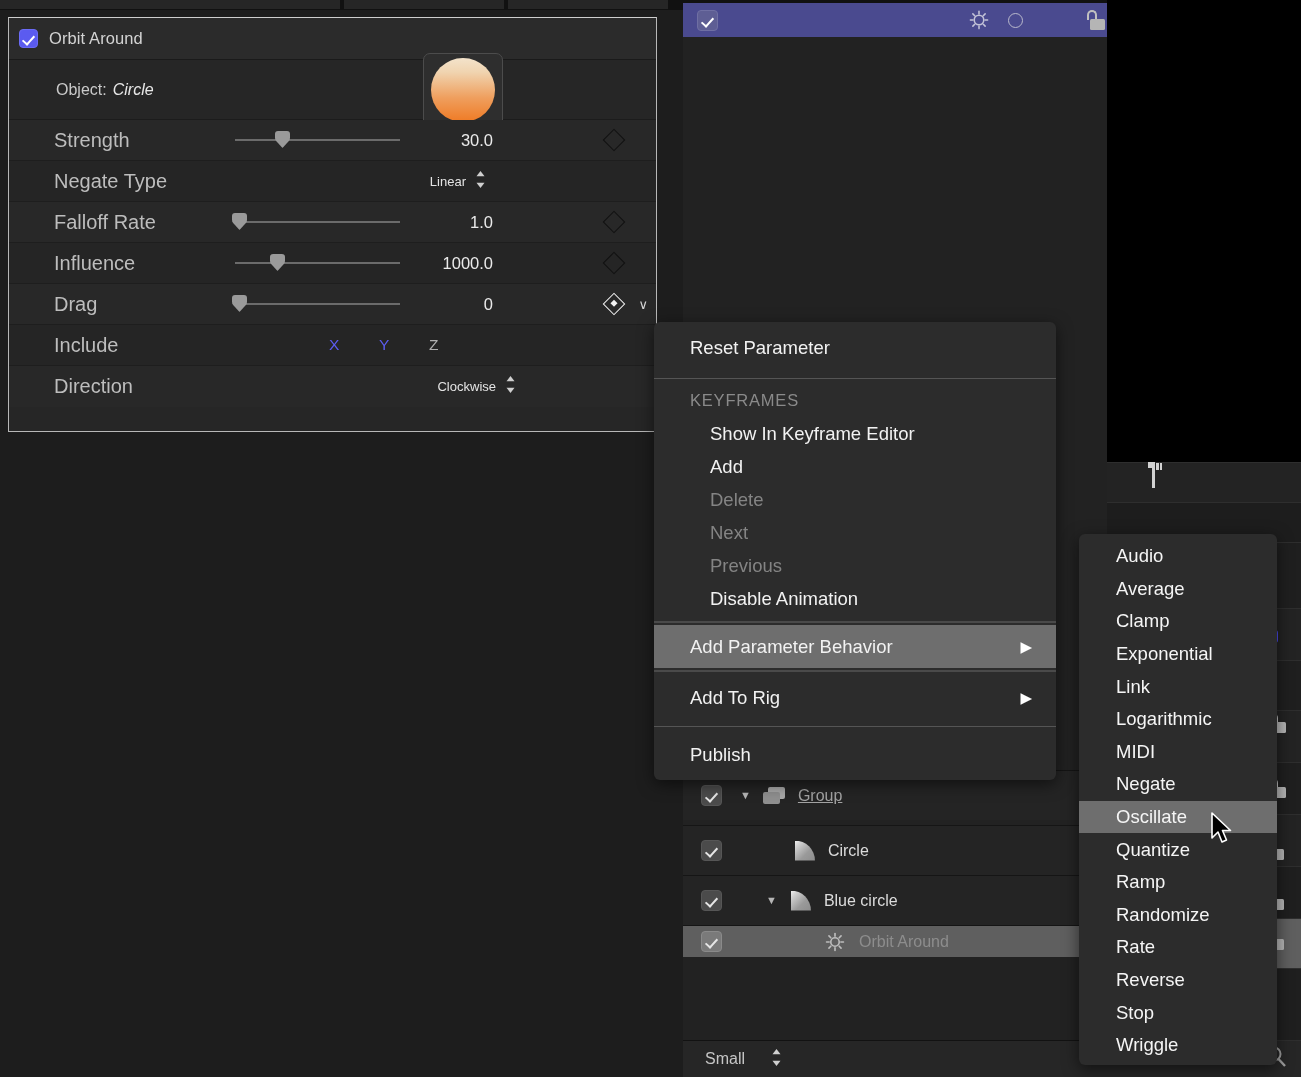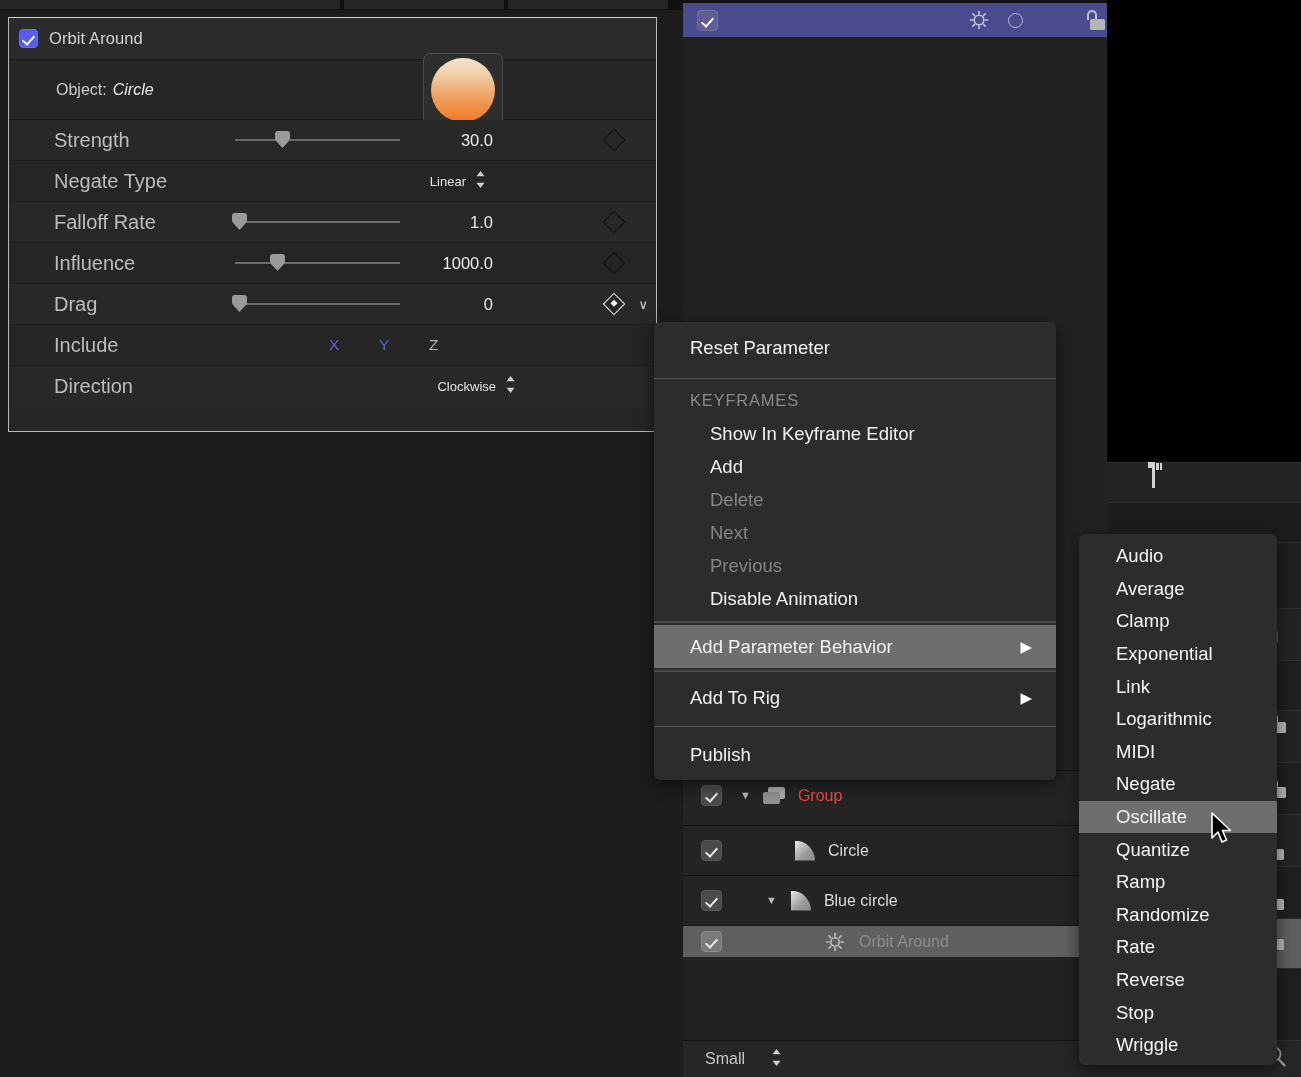--- a/index.html
+++ b/index.html
@@ -133,21 +133,21 @@
   .shape-ic{
     width:20px; height:20px; margin-left:14px; flex:0 0 auto;
     background:linear-gradient(135deg,#f0f0f0 0%, #d0d0d0 18%, #9a9a9a 60%, #8c8c8c 100%);
     border-radius: 0 0 0 0;
     clip-path: path("M0 20 L0 0 A20 20 0 0 1 20 20 Z");
   }
   .grp-ic{ width:22px; height:17px; margin-left:12px; position:relative; flex:0 0 auto;}
   .grp-ic span{ position:absolute; background:#a8a8a8; border-radius:2px; }
   .lname{ margin-left:13px; color:#dcdcdc; font-size:16px;}
   .lname.dim{ color:#8d8d8d; }
-  .lname.under{ color:#ef4444;}
+  .lname.under{ text-decoration:underline; color:#a3a3a3;}
 
   #size-bar{
     position:absolute; left:683px; top:1040px; width:424px; height:37px;
     background:#262626; border-top:1px solid #121212; display:flex; align-items:center;
   }
   #size-bar .lbl{ color:#c6c6c6; font-size:16px; margin-left:22px; }
 
   
   #ctxmenu{
     position:absolute; left:654px; top:322px; width:402px; height:458px;

